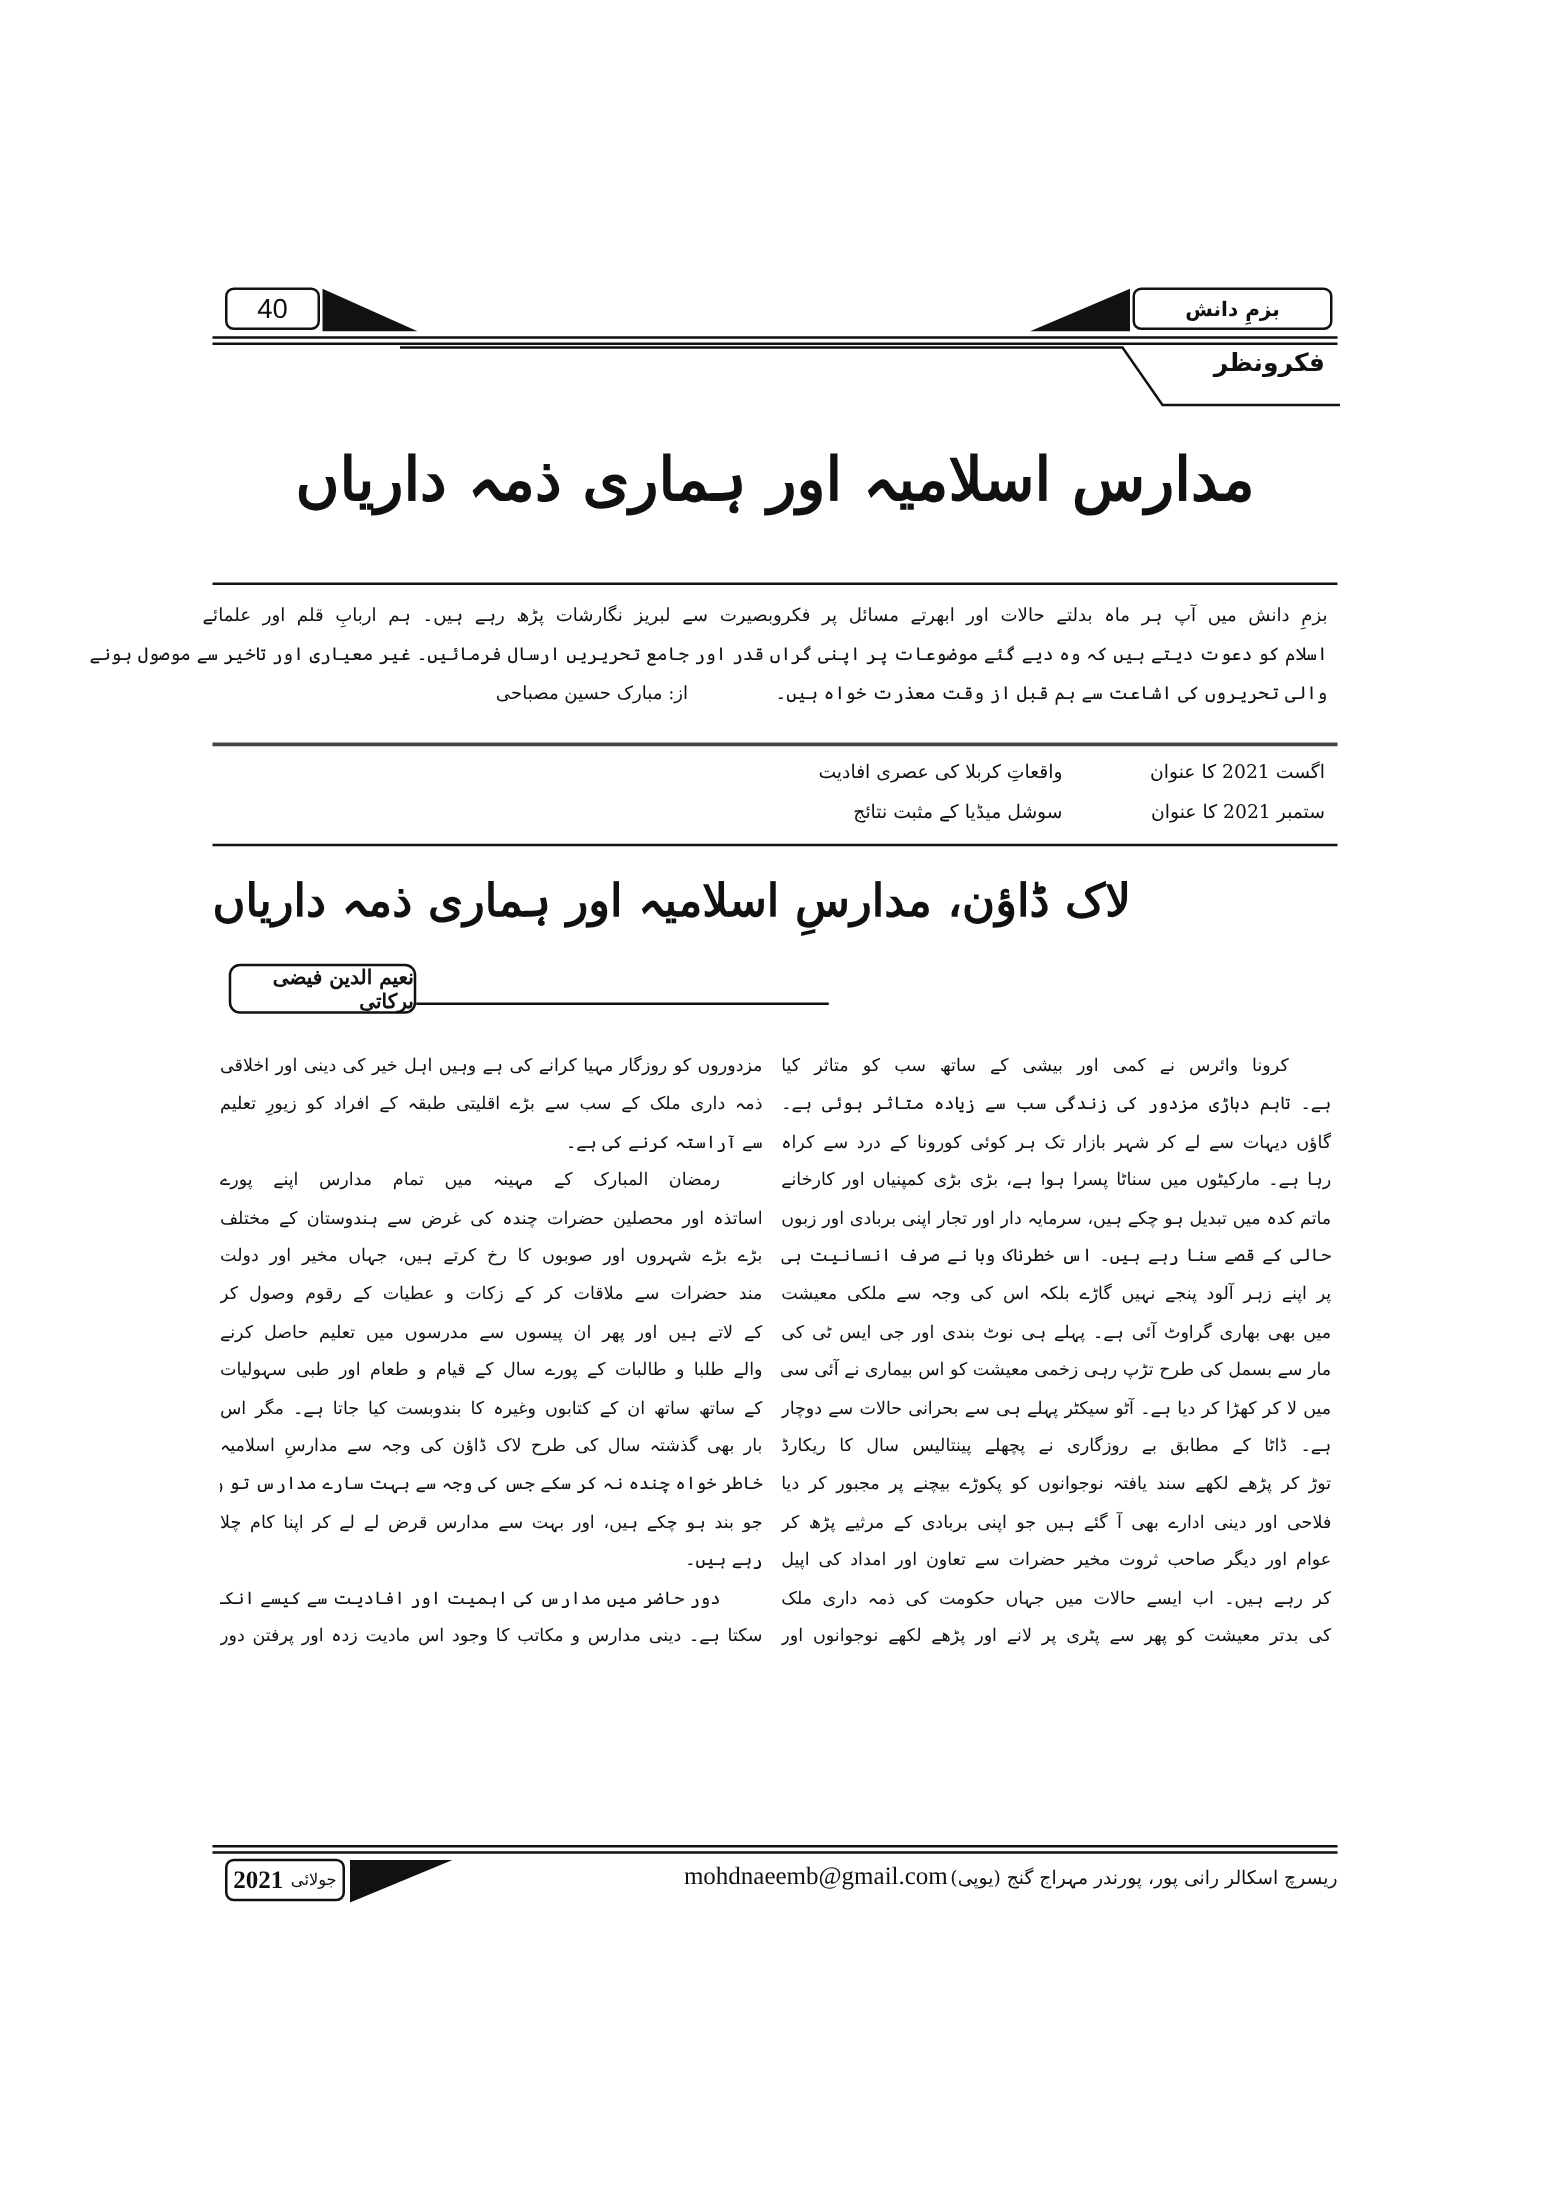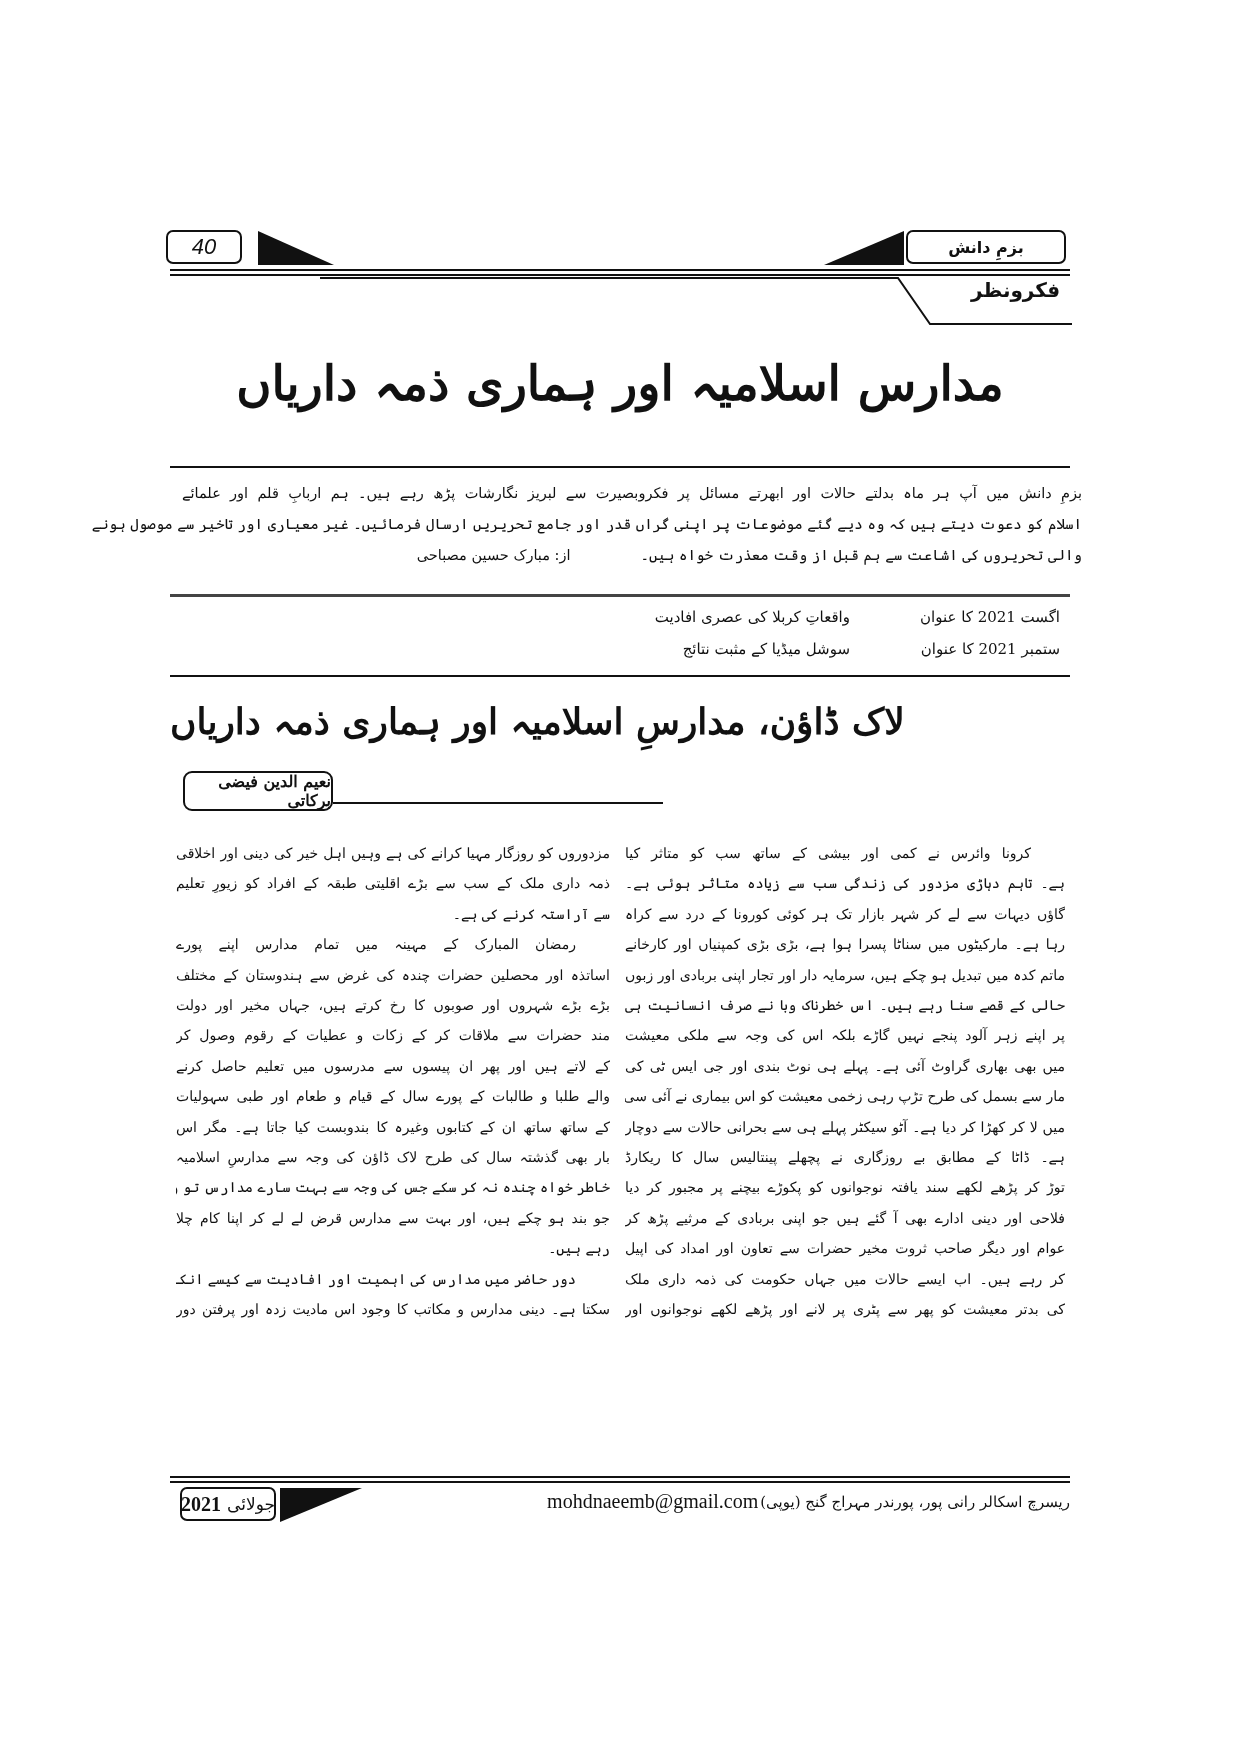--- a/index.html
+++ b/index.html
@@ -4,31 +4,31 @@
 <style>
   html, body { margin: 0; padding: 0; background: #ffffff; }
   body { width: 1240px; height: 1754px; position: relative; overflow: hidden;
          font-family: "DejaVu Sans", sans-serif; color: #111; }
   .abs { position: absolute; }
   .rtl { direction: rtl; unicode-bidi: embed; }
 
   
   .pill { position: absolute; border: 2px solid #111; border-radius: 7px; background: #fff;
           display: flex; align-items: center; justify-content: center; box-sizing: border-box; }
-  .page-num { left: 166px; top: 230px; width: 76px; height: 34px; font-family: "Liberation Sans", sans-serif; font-size: 22px; font-style: italic; }
+  .page-num { left: 180px; top: 230px; width: 76px; height: 34px; font-family: "Liberation Sans", sans-serif; font-size: 22px; }
   .mag-name { left: 906px; top: 230px; width: 160px; height: 34px; font-size: 16px; font-weight: bold; }
   .wedge { position: absolute; width: 0; height: 0; }
   .dbl { position: absolute; height: 0; border-top: 2px solid #111; }
 
   .section-tag { left: 900px; top: 278px; width: 160px; font-size: 20px; font-weight: bold; text-align: right; }
 
   .main-title { left: 170px; top: 355px; width: 900px; text-align: center; font-family: "DejaVu Serif", serif;
                 font-size: 48px; font-weight: bold; }
 
-  .intro { left: 182px; top: 478px; width: 900px; font-size: 14.5px; line-height: 31px; text-align: justify;
+  .intro { left: 162px; top: 478px; width: 900px; font-size: 14.5px; line-height: 31px; text-align: justify;
            font-family: "DejaVu Serif", serif; }
   .intro-line { text-align: justify; text-align-last: justify; white-space: nowrap; }
   .sig-row { display: flex; justify-content: flex-start; gap: 40px; }
 
   .sched { font-family: "DejaVu Serif", serif; font-size: 15px; }
 
   .sub-title { left: 170px; top: 700px; width: 900px; text-align: left; font-family: "DejaVu Serif", serif;
                font-size: 36px; font-weight: bold; }
 
   .author-box { left: 183px; top: 771px; width: 150px; height: 40px; border: 2px solid #111; border-radius: 9px;
@@ -129,21 +129,21 @@
     <div class="ln">جو بند ہو چکے ہیں، اور بہت سے مدارس قرض لے لے کر اپنا کام چلا</div>
     <div class="ln last">رہے ہیں۔</div>
     <div class="ln indent">دور حاضر میں مدارس کی اہمیت اور افادیت سے کیسے انکار ہو</div>
     <div class="ln">سکتا ہے۔ دینی مدارس و مکاتب کا وجود اس مادیت زدہ اور پرفتن دور</div>
   </div>
 
 <div class="dbl" style="left:170px; top:1476px; width:900px;"></div>
 <div class="dbl" style="left:170px; top:1481px; width:900px;"></div>
 
 <div class="pill rtl" style="left:180px; top:1487px; width:96px; height:34px; font-size:16px; font-weight:bold;">
-  <span style="font-weight:normal; font-size:17px; margin-left:6px;">جولائی</span>
+  <span style="font-weight:normal; font-size:13px; margin-left:6px;">جولائی</span>
   <span style="font-family:'Liberation Serif', serif; font-size:20px;">2021</span>
 </div>
 <svg class="abs" style="left:278px; top:1486px;" width="86" height="38">
   <polygon points="2,2 84,2 2,36" fill="#111"></polygon>
 </svg>
 
 <div class="abs" style="left:450px; top:1490px; width:620px; display:flex; flex-direction:row-reverse; align-items:center; gap:2px;">
   <span class="footer-text rtl">ریسرچ اسکالر رانی پور، پورندر مہراج گنج (یوپی)</span>
   <span class="email">mohdnaeemb@gmail.com</span>
 </div>

